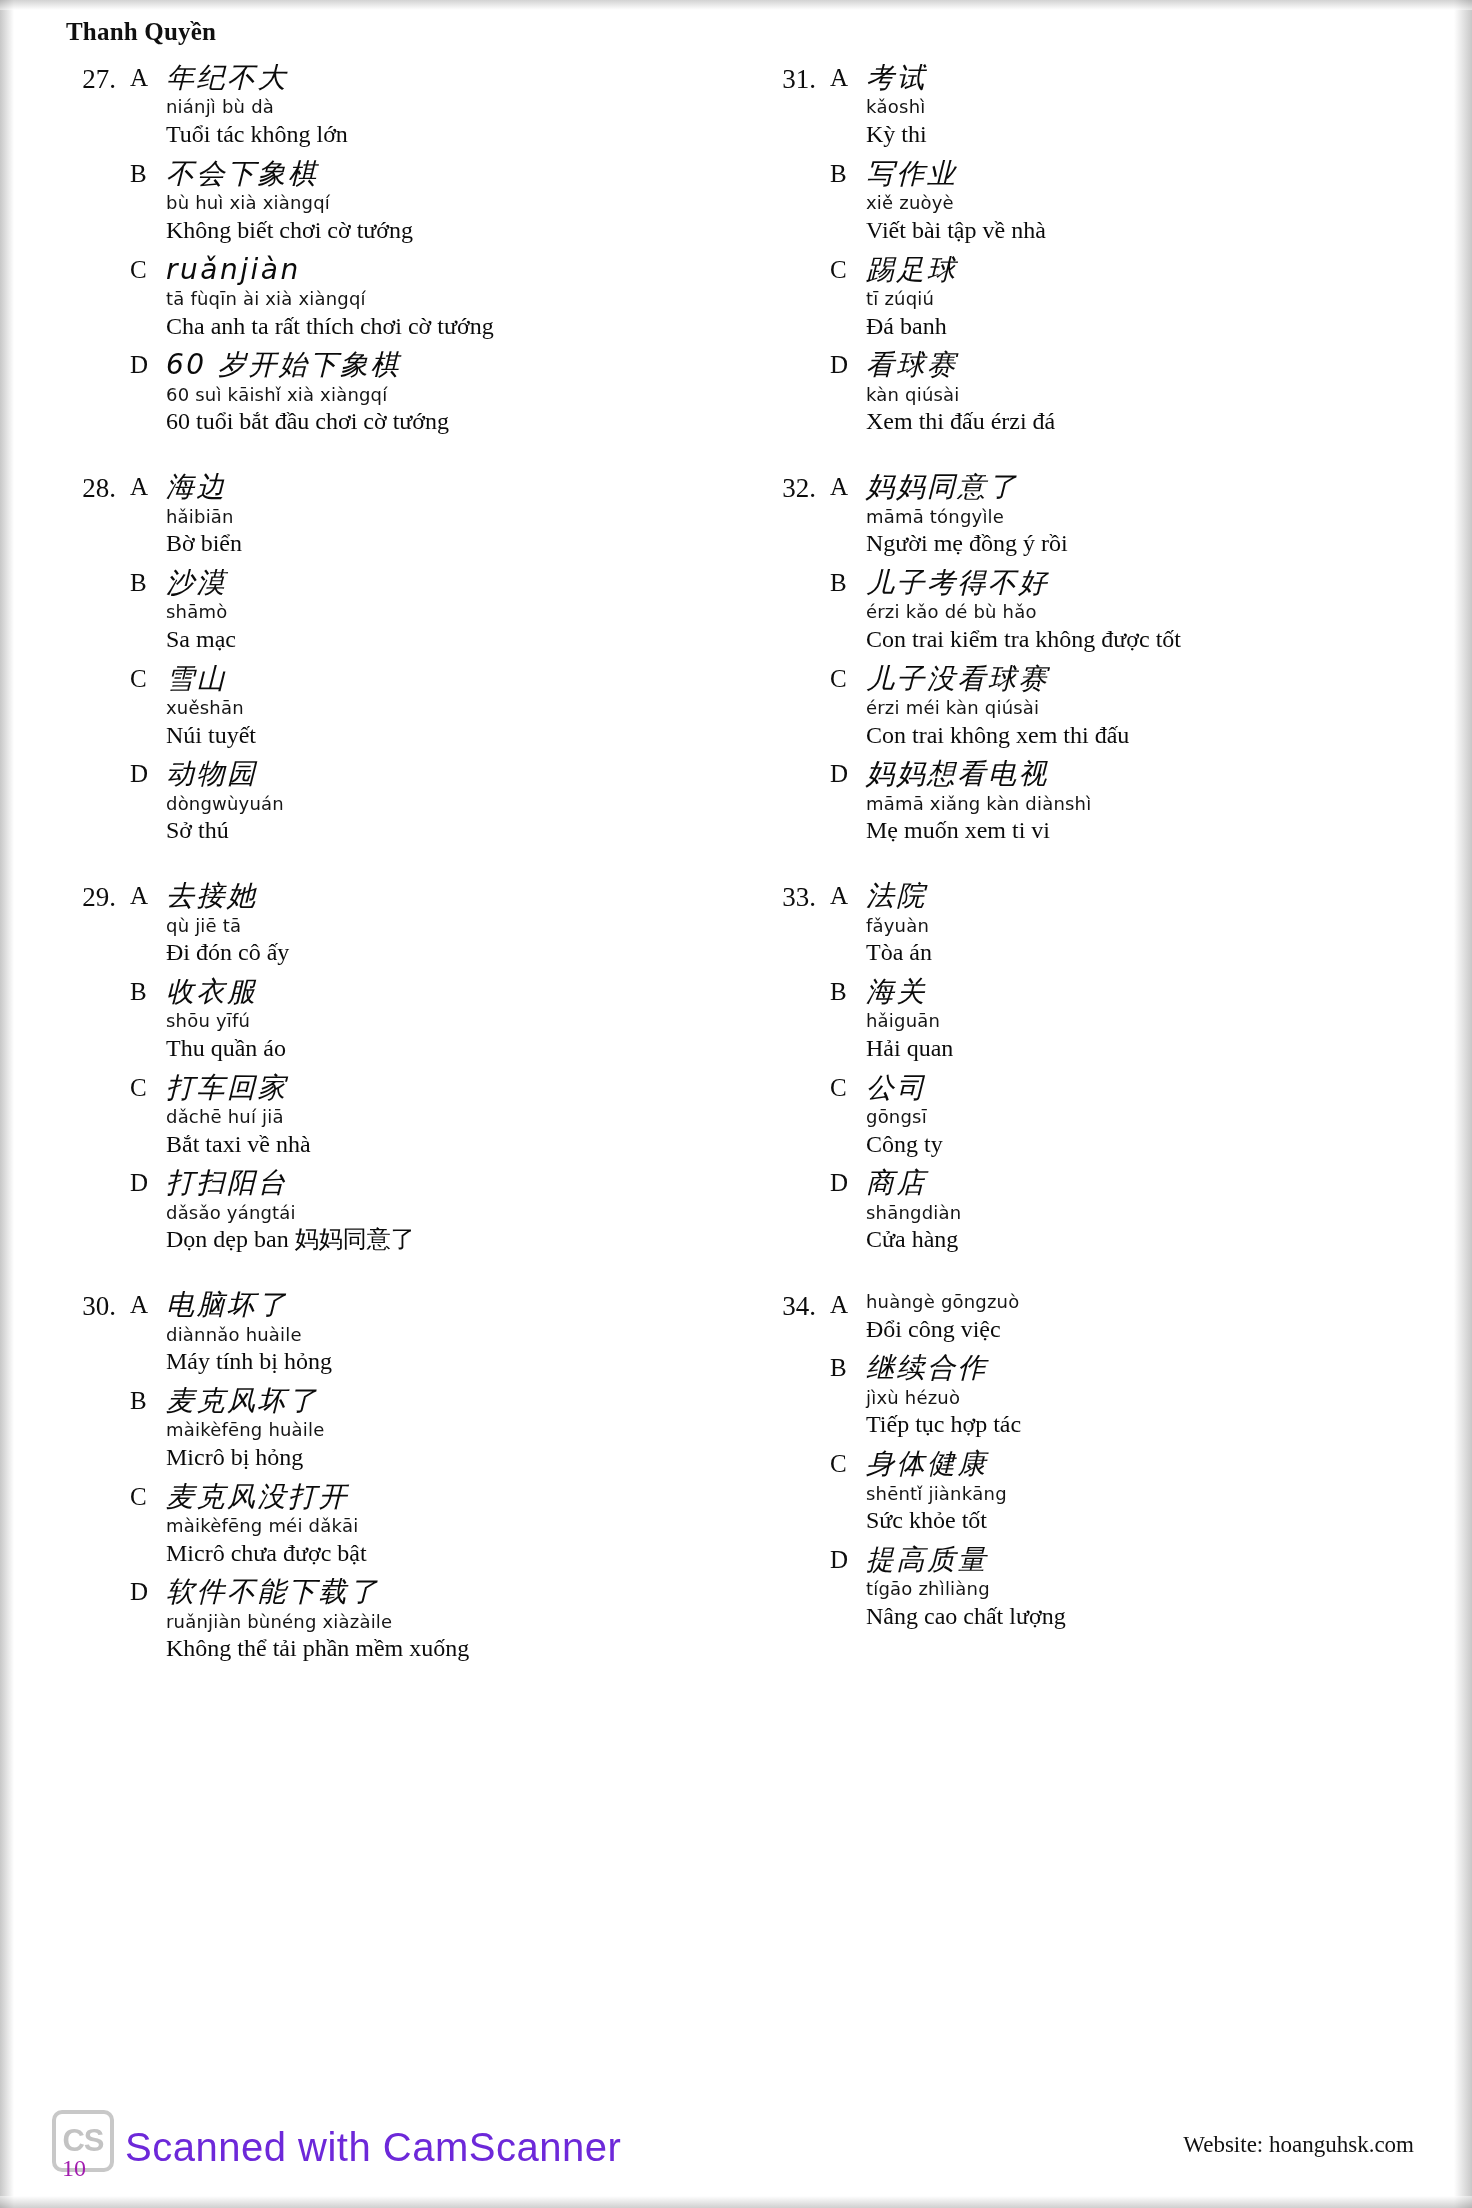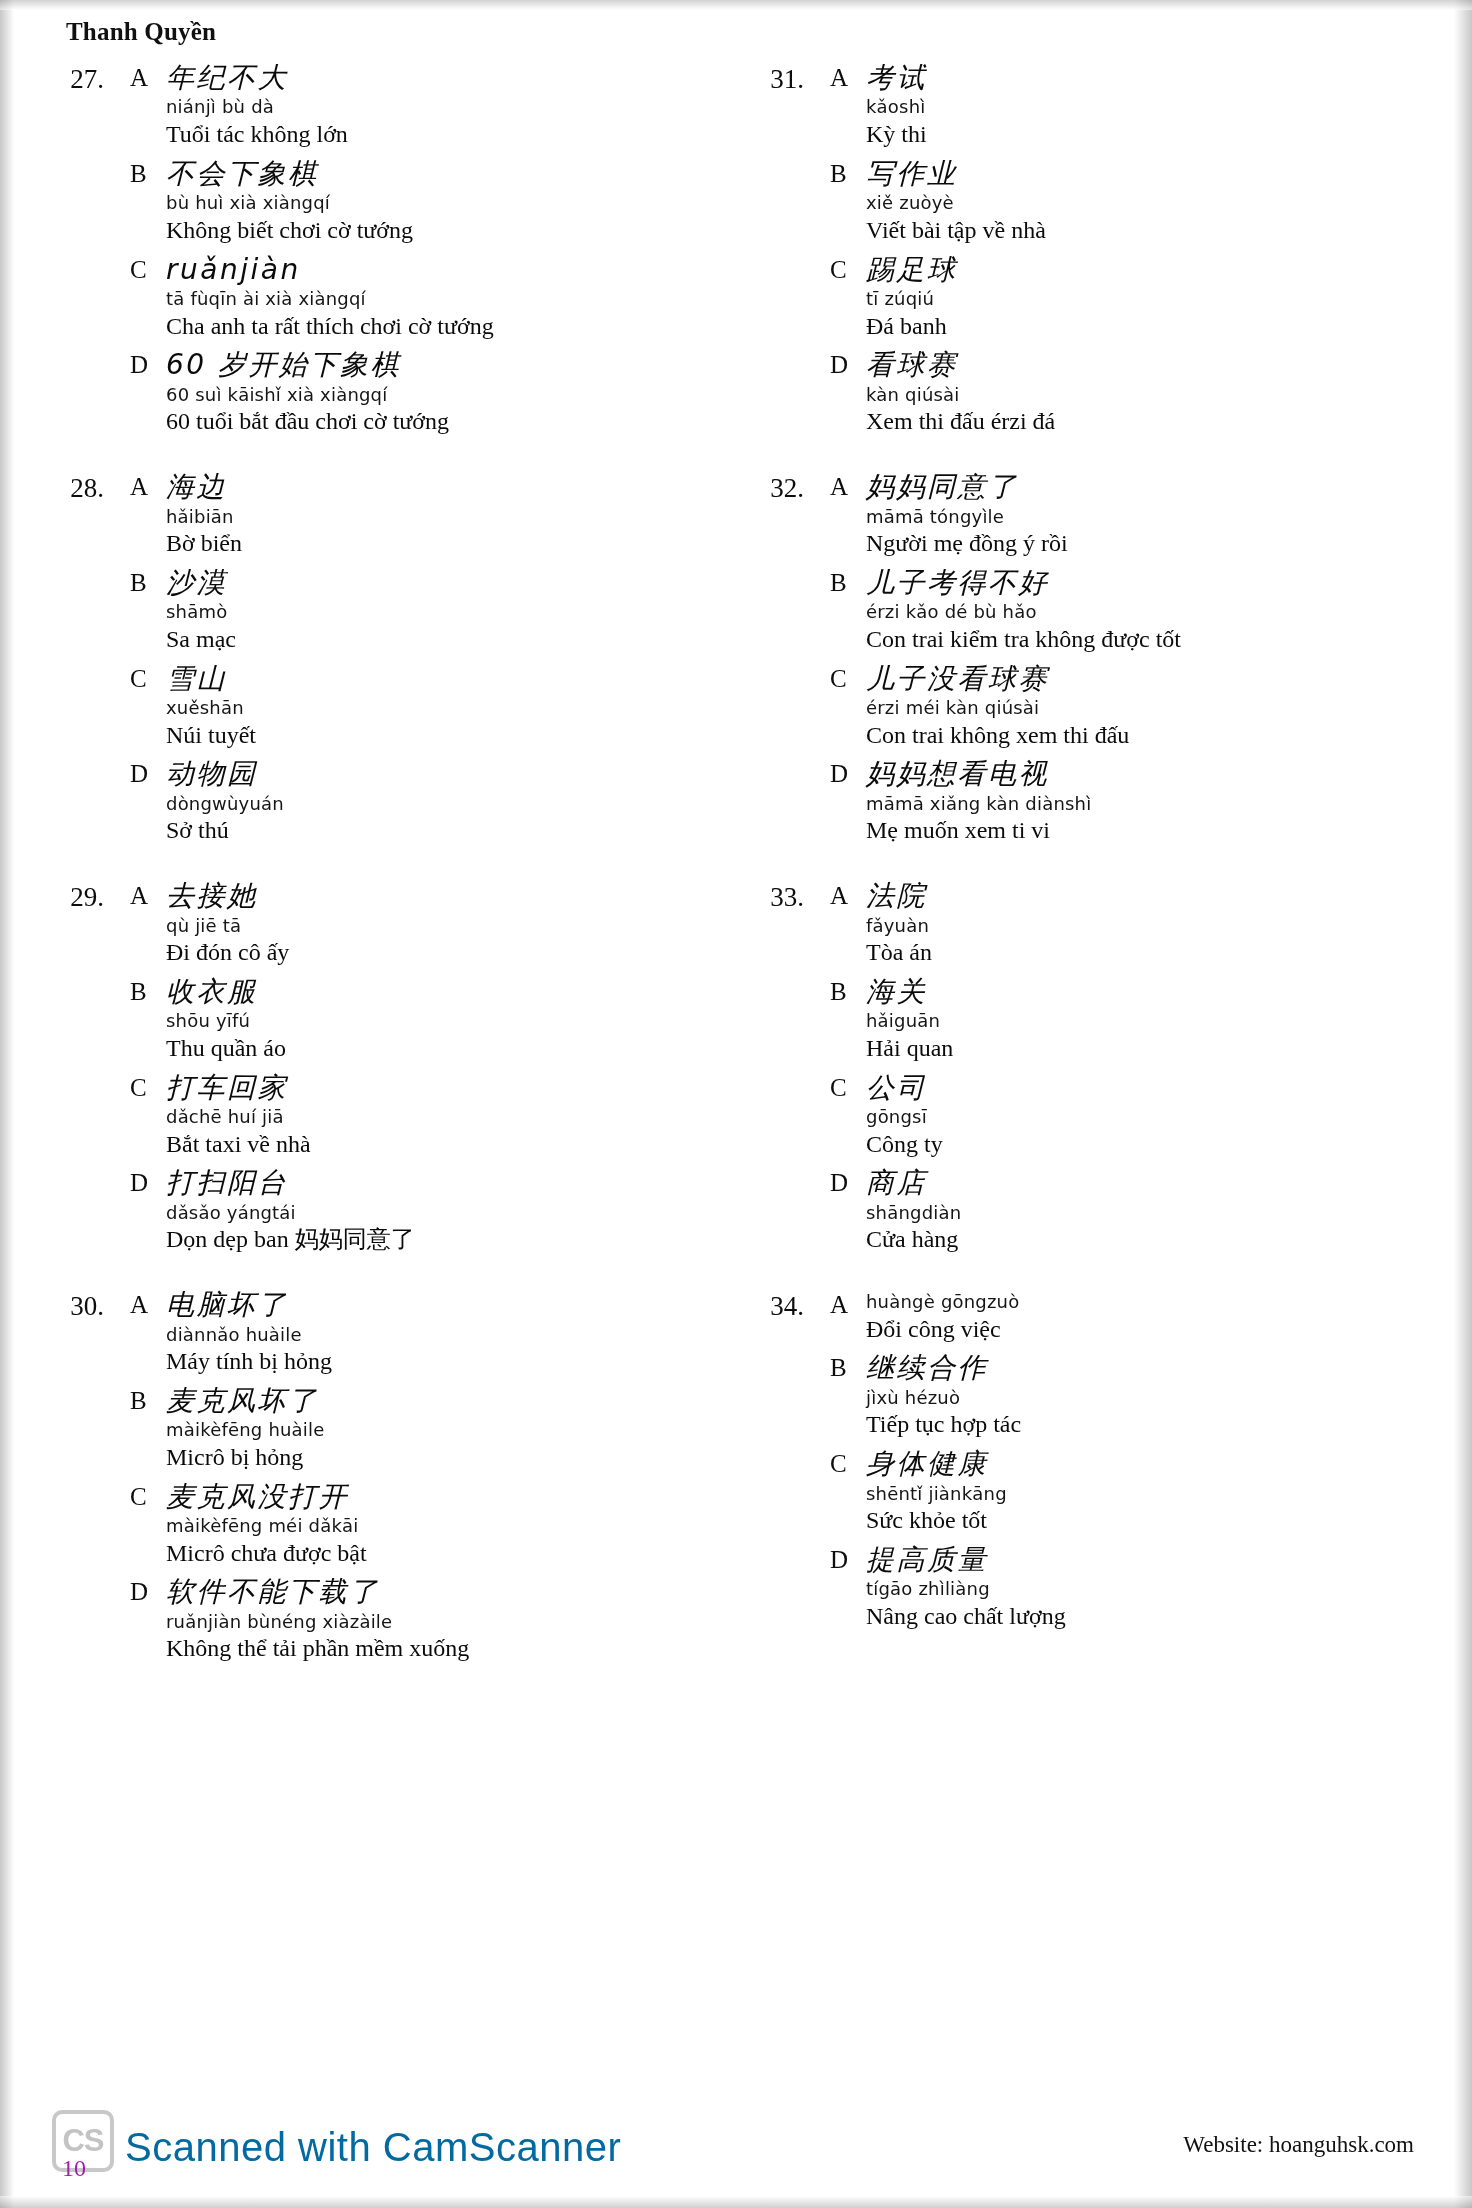--- a/index.html
+++ b/index.html
@@ -80,21 +80,21 @@
   }
 
   .question {
     display: flex;
     align-items: flex-start;
     margin-bottom: 26px;
   }
   .q-num {
     width: 72px;
     flex: 0 0 72px;
-    text-align: center;
+    text-align: right;
     padding-right: 14px;
     font-size: 27px;
     font-family: "Liberation Serif", serif;
     color: #0d0d0d;
     padding-top: 2px;
     box-sizing: border-box;
   }
   .q-body {
     flex: 1 1 auto;
   }
@@ -159,21 +159,21 @@
     font-weight: bold;
     display: flex;
     align-items: center;
     justify-content: center;
     letter-spacing: -1px;
   }
   .cam-text {
     position: absolute;
     left: 125px;
     bottom: 10px;
-    color: #0369a1;
+    color: #6d28d9;
     font-family: "Liberation Sans", sans-serif;
     font-size: 40px;
     letter-spacing: 0.5px;
   }
   .website {
     position: absolute;
     right: 58px;
     bottom: 22px;
     font-family: "Liberation Serif", serif;
     font-size: 23px;

